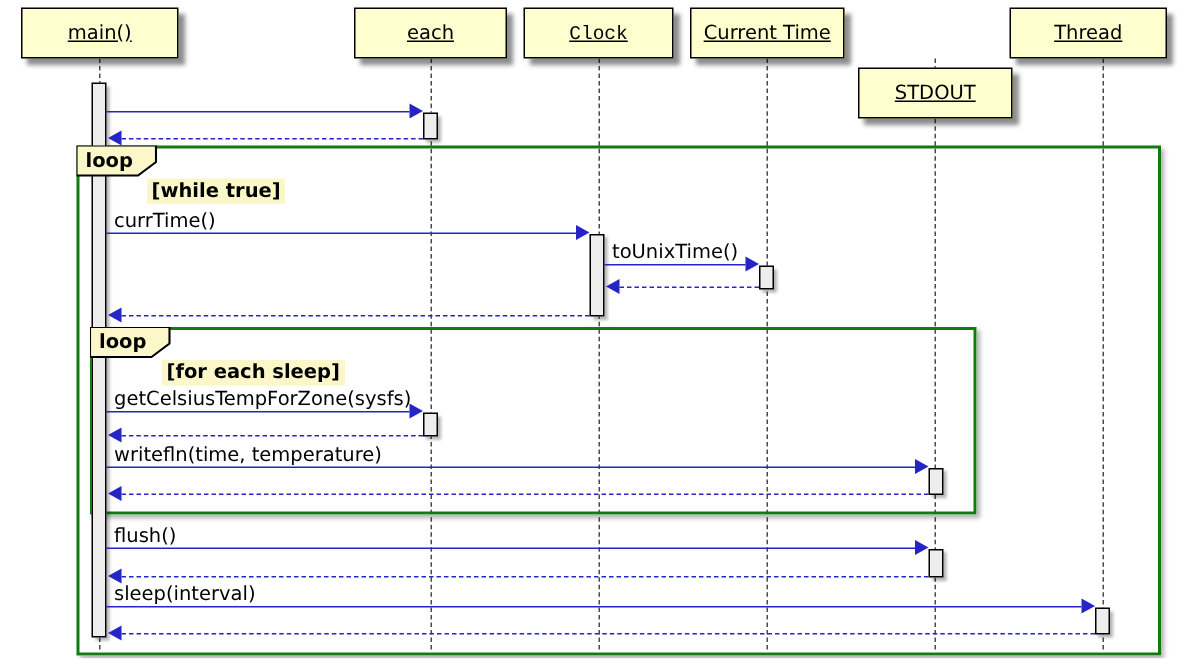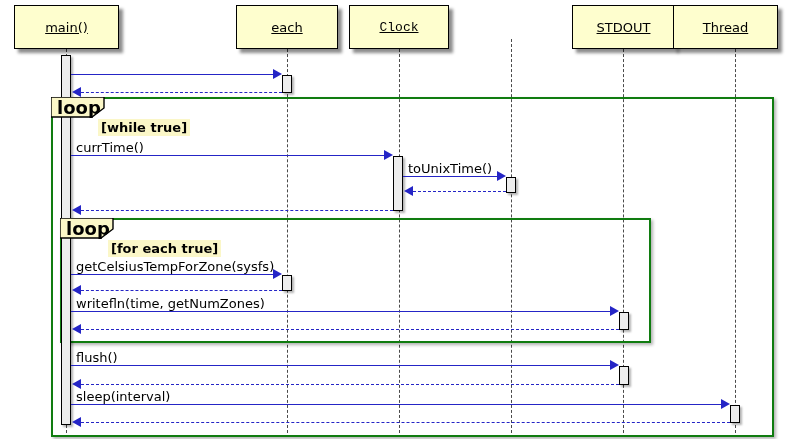--- a/index.html
+++ b/index.html
@@ -4,33 +4,33 @@
 <style>
   html,body{margin:0;padding:0;background:#fff;}
   #canvas{
     position:relative;width:797px;height:439px;background:var(--background,#fff);
     font-family:"DejaVu Sans","Liberation Sans",sans-serif;overflow:hidden;
   }
   .lifeline{position:absolute;width:0;border-left:1px dashed var(--lifeline,#4a4a4a);z-index:1;}
   .frame{position:absolute;border:2px solid var(--frame-border,#107C10);z-index:2;
          box-shadow:2px 2px 3px rgba(0,0,0,.3);background:transparent;}
   .tabwrap{position:absolute;z-index:5;line-height:0;}
-  .tablabel{position:absolute;z-index:6;font-weight:bold;font-size:18px;line-height:19px;color:#000;}
+  .tablabel{position:absolute;z-index:6;font-weight:bold;font-size:13px;line-height:19px;color:#000;}
   .guard{position:absolute;z-index:5;font-weight:bold;font-size:13px;line-height:17px;
          background:var(--tab-fill,#FBF7C8);color:#000;padding:0 3px;white-space:nowrap;}
   .activation{position:absolute;width:10px;background:var(--activation-fill,#EDEDED);
          border:1.4px solid #000;z-index:3;box-sizing:border-box;box-shadow:2px 2px 2px rgba(0,0,0,.3);}
   .msgline{position:absolute;height:0;border-top:1.4px solid var(--arrow,#2525C6);z-index:4;}
   .msgline.dash{border-top-style:dashed;}
   .head{position:absolute;width:0;height:0;border-top:5px solid transparent;
         border-bottom:5px solid transparent;z-index:4;}
   .head.right{border-left:9px solid var(--arrow,#2525C6);}
   .head.left{border-right:9px solid var(--arrow,#2525C6);}
   .msglabel{position:absolute;font-size:13px;line-height:15px;color:#000;white-space:nowrap;z-index:4;}
-  .participant{position:absolute;top:5px;height:44px;background:var(--participant-fill,#FEFECE);
+  .participant{position:absolute;top:5px;height:34px;background:var(--participant-fill,#FEFECE);
         border:1.7px solid var(--participant-border,#000);z-index:6;box-sizing:border-box;
         box-shadow:4px 4px 3px rgba(0,0,0,.45);display:flex;align-items:center;justify-content:center;}
   .participant span{font-size:13px;color:#000;text-decoration:underline;}
 </style>
 </head>
 <body>
 
 <div id="canvas" style="--background: #FFFFFF; --participant-fill: #FEFECE; --participant-border: #000000; --arrow: #2525C6; --frame-border: #107C10; --tab-fill: #FBF7C8; --activation-fill: #EDEDED; --lifeline: #4A4A4A;">
     <div class="lifeline" style="left: 66px; top: 39px; height: 394px;"></div>
     <div class="lifeline" style="left: 287px; top: 39px; height: 394px;"></div>
@@ -42,39 +42,42 @@
     <div class="tabwrap" style="left: 51px; top: 97px;"><svg width="54" height="21">
         <polygon points="0,0 53,0 53,11 41,20 0,20" fill="#FBF7C8" stroke="#000" stroke-width="1.4"></polygon>
       </svg></div>
     <div class="tablabel" style="left: 57px; top: 98px;">loop</div>
     <div class="guard" style="left: 98px; top: 119px;">[while true]</div>
     <div class="frame" style="left: 60px; top: 218px; width: 587px; height: 121px;"></div>
     <div class="tabwrap" style="left: 60px; top: 218px;"><svg width="54" height="21">
         <polygon points="0,0 53,0 53,11 41,20 0,20" fill="#FBF7C8" stroke="#000" stroke-width="1.4"></polygon>
       </svg></div>
     <div class="tablabel" style="left: 66px; top: 219px;">loop</div>
-    <div class="guard" style="left: 108px; top: 240px;">[for each true]</div>
+    <div class="guard" style="left: 108px; top: 240px;">[for each sleep]</div>
     <div class="activation" style="left: 61px; top: 55px; height: 370px;"></div>
     <div class="activation" style="left: 282px; top: 75px; height: 18px;"></div>
     <div class="activation" style="left: 393px; top: 156px; height: 55px;"></div>
     <div class="activation" style="left: 506px; top: 177px; height: 16px;"></div>
     <div class="activation" style="left: 282px; top: 275px; height: 16px;"></div>
     <div class="activation" style="left: 619px; top: 312px; height: 18px;"></div>
     <div class="activation" style="left: 619px; top: 366px; height: 19px;"></div>
     <div class="activation" style="left: 730px; top: 405px; height: 18px;"></div>
     <div class="participant" style="left: 14px; width: 105px;">
       <span>main()</span>
     </div>
     <div class="participant" style="left: 236px; width: 102px;">
       <span>each</span>
     </div>
     <div class="participant" style="left: 349px; width: 100px; font-family: Liberation Mono, monospace;">
       <span>Clock</span>
     </div>
-    <div class="participant" style="left: 572px; width: 103px;">
+    <div class="participant" style="left: 460px; width: 103px;">
+      <span>Current Time</span>
+    </div>
+    <div class="participant" style="left: 572px; width: 103px; margin-top: 40px;">
       <span>STDOUT</span>
     </div>
     <div class="participant" style="left: 673px; width: 105px; justify-content: center;">
       <span>Thread</span>
     </div>
     <div class="msgline" style="top: 74px; left: 71px; width: 202px;"></div>
     <div class="head right" style="top: 69px; left: 273px;"></div>
     <div class="msgline dash" style="top: 92px; left: 81px; width: 201px;"></div>
     <div class="head left" style="top: 87px; left: 72px;"></div>
     <div class="msgline" style="top: 155px; left: 71px; width: 313px;"></div>
@@ -87,21 +90,21 @@
     <div class="head left" style="top: 186px; left: 404px;"></div>
     <div class="msgline dash" style="top: 210px; left: 81px; width: 312px;"></div>
     <div class="head left" style="top: 205px; left: 72px;"></div>
     <div class="msgline" style="top: 274px; left: 71px; width: 202px;"></div>
     <div class="head right" style="top: 269px; left: 273px;"></div>
     <div class="msglabel" style="left: 76px; top: 259px;">getCelsiusTempForZone(sysfs)</div>
     <div class="msgline dash" style="top: 290px; left: 81px; width: 201px;"></div>
     <div class="head left" style="top: 285px; left: 72px;"></div>
     <div class="msgline" style="top: 311px; left: 71px; width: 539px;"></div>
     <div class="head right" style="top: 306px; left: 610px;"></div>
-    <div class="msglabel" style="left: 76px; top: 296px;">writefln(time, getNumZones)</div>
+    <div class="msglabel" style="left: 76px; top: 296px;">writefln(time, temperature)</div>
     <div class="msgline dash" style="top: 329px; left: 81px; width: 538px;"></div>
     <div class="head left" style="top: 324px; left: 72px;"></div>
     <div class="msgline" style="top: 365px; left: 71px; width: 539px;"></div>
     <div class="head right" style="top: 360px; left: 610px;"></div>
     <div class="msglabel" style="left: 76px; top: 350px;">flush()</div>
     <div class="msgline dash" style="top: 384px; left: 81px; width: 538px;"></div>
     <div class="head left" style="top: 379px; left: 72px;"></div>
     <div class="msgline" style="top: 404px; left: 71px; width: 650px;"></div>
     <div class="head right" style="top: 399px; left: 721px;"></div>
     <div class="msglabel" style="left: 76px; top: 389px;">sleep(interval)</div>

